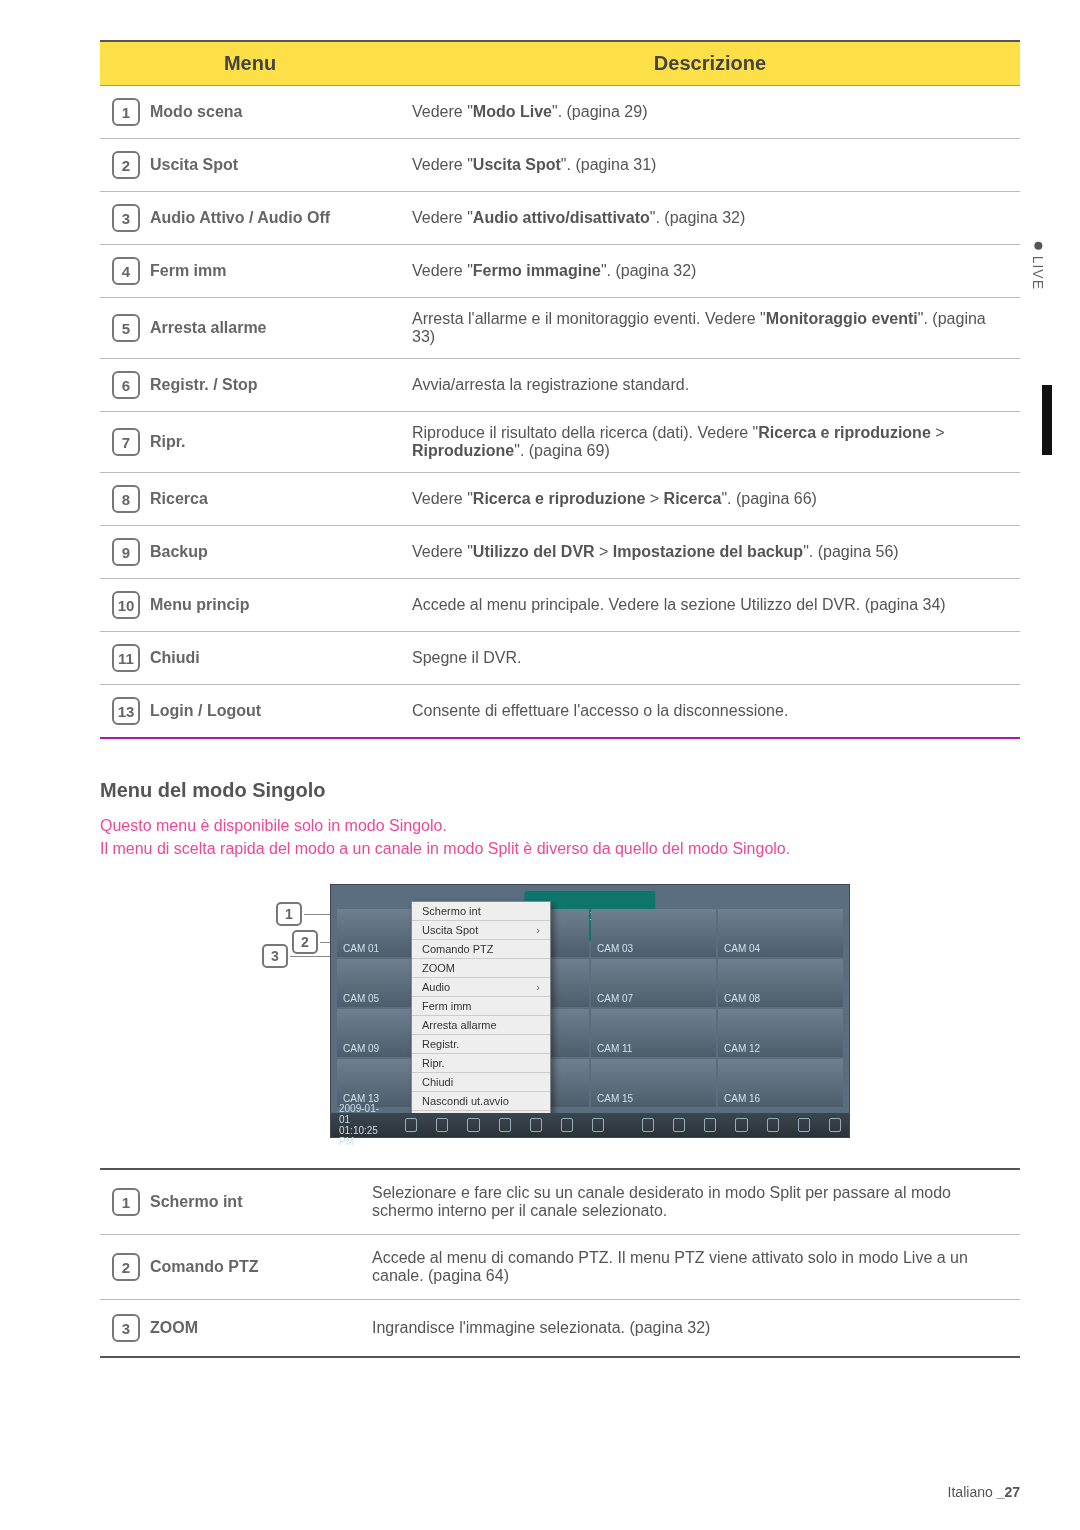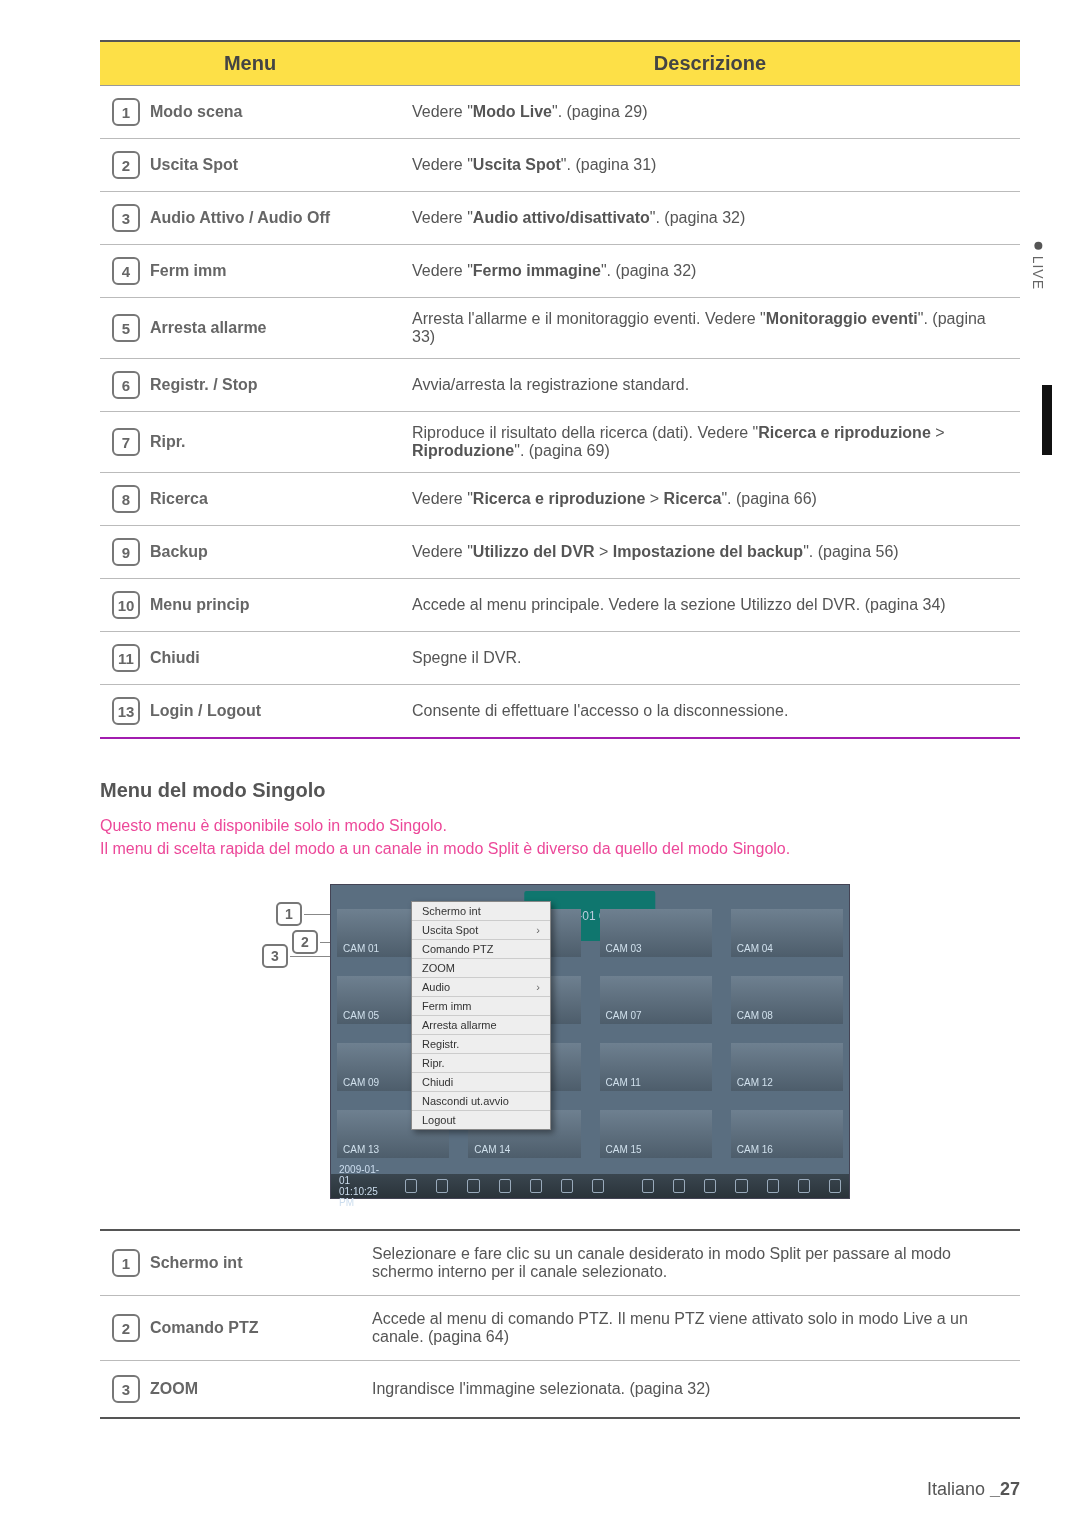--- a/index.html
+++ b/index.html
@@ -22,37 +22,37 @@
 
   h2.section { font-size:20px; color:#555; margin-top:40px; margin-bottom:12px; font-weight:700; }
   p.intro { font-size:16px; color:#ec4899; line-height:1.45; }
 
   .screenshot-wrap { display:flex; justify-content:center; margin:24px 0 30px 0; position:relative; }
   .leaders { position:relative; width:60px; }
   .leader-box { display:inline-flex; align-items:center; justify-content:center; width:26px; height:24px; border:2px solid #777; border-radius:5px; font-weight:700; color:#666; font-size:14px; background:#fff; position:absolute; }
   .leader-line { position:absolute; background:#888; height:1px; }
   .shot { width:520px; background:#5a6e80; border:1px solid #445; position:relative; font-size:11px; color:#ccc; }
   .shot-header { position:absolute; left:50%; top:6px; transform:translateX(-50%); background:#0f766e; color:#bcd; padding:18px 10px; font-size:12px; border-radius:2px; }
-  .tiles { display:grid; grid-template-columns: repeat(4,1fr); grid-template-rows: repeat(4,1fr); gap:19px; padding:24px 6px 40px 6px; background:#5a6e80; }
+  .tiles { display:grid; grid-template-columns: repeat(4,1fr); grid-template-rows: repeat(4,1fr); gap:2px; padding:24px 6px 30px 6px; background:#5a6e80; }
   .tile { background: linear-gradient(#6e8090,#4d5d6b); height:48px; position:relative; display:flex; align-items:flex-end; justify-content:flex-start; padding:3px 6px; color:#d0e0ec; font-size:10px; }
   .ctx { position:absolute; left:80px; top:16px; width:140px; background:#e8e8e8; border:1px solid #888; box-shadow:3px 3px 6px rgba(0,0,0,.4); color:#333; font-size:11px; }
   .ctx div { padding:3px 10px; border-bottom:1px solid #ccc; background:#eee; }
   .ctx div:last-child { border-bottom:none; }
   .ctx .arrow::after { content:"›"; float:right; color:#666; }
   .toolbar { position:absolute; bottom:0; left:0; right:0; height:24px; display:flex; align-items:center; padding:0 8px; gap:19px; background:linear-gradient(#3a464f,#2a333a); }
   .tb-date { color:#cde; font-size:10px; line-height:1.1; margin-right:6px; }
   .tb-ico { width:16px; height:14px; border:1px solid #9ab; border-radius:2px; }
 
   table.second { width:100%; border-collapse:collapse; margin-top:6px; }
   table.second td { border-top:1px solid #bbb; border-bottom:1px solid #bbb; padding:14px 12px; font-size:16px; color:#555; }
   table.second tr:first-child td { border-top:2px solid #555; }
   table.second tr:last-child td { border-bottom:2px solid #555; }
   table.second td.left { width:260px; }
 
-  .footer { position:absolute; bottom:30px; right:60px; font-size:18px; color:#555; }
+  .footer { position:absolute; bottom:30px; right:60px; font-size:14px; color:#555; }
   .footer b { font-weight:700; }
 </style>
 </head>
 <body>
 
 <div class="page">
 
   <div class="side-tab">
     <span class="side-dot"></span>
     <span>LIVE</span>

